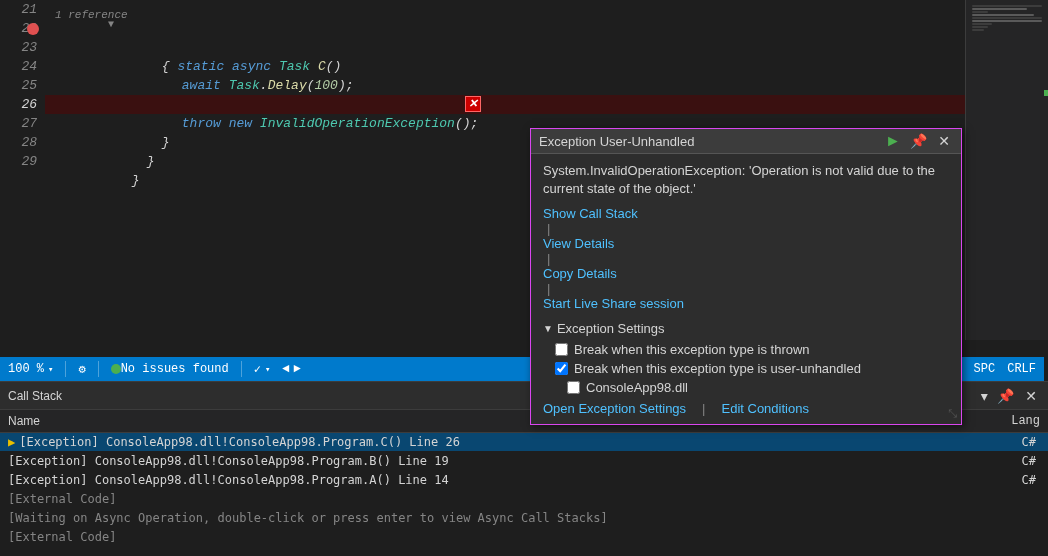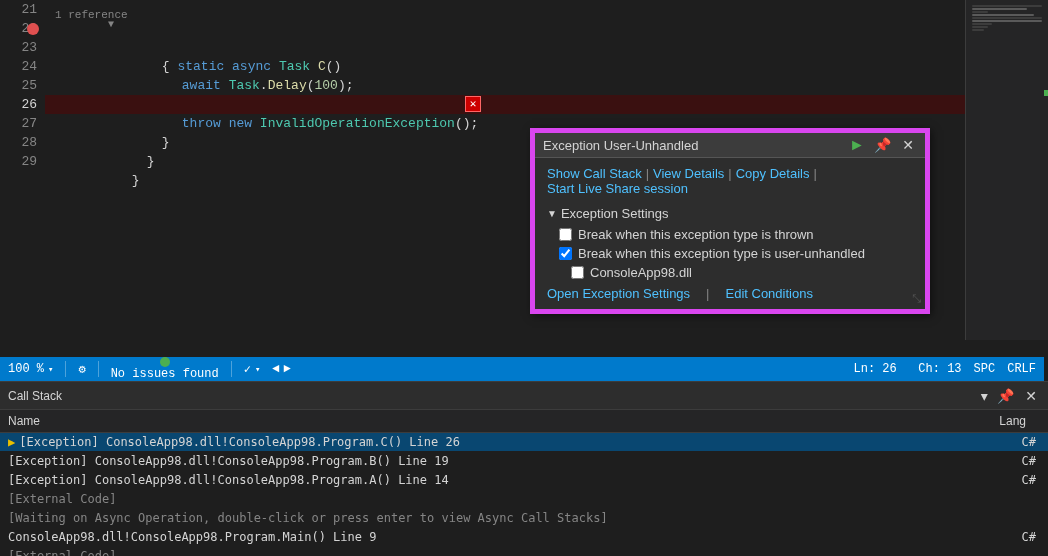--- a/index.html
+++ b/index.html
@@ -15,20 +15,21 @@
     }
 
     
     .editor-area {
       position: absolute;
       top: 0; left: 0;
       width: 965px;
       height: 340px;
       background: #1e1e1e;
       overflow: hidden;
+      font-style: italic;
     }
 
     .line-numbers {
       position: absolute;
       left: 0; top: 0;
       width: 45px;
       height: 100%;
       background: #1e1e1e;
       color: #858585;
       text-align: right;
@@ -80,23 +81,23 @@
       height: 12px;
       border-radius: 50%;
       background: #e05050;
     }
 
     
     .exception-popup {
       position: absolute;
       top: 128px;
       left: 530px;
-      width: 400px;
+      width: 432px;
       background: #2d2d2d;
-      border: 5px solid #d946ef;
+      border: 1px solid #d946ef;
       z-index: 100;
       box-shadow: 2px 2px 8px rgba(0,0,0,0.5);
     }
 
     .popup-header {
       background: #3c3c3c;
       padding: 4px 8px;
       display: flex;
       align-items: center;
       justify-content: space-between;
@@ -140,20 +141,21 @@
       color: #d4d4d4;
       margin-bottom: 8px;
       line-height: 1.4;
     }
 
     .popup-links {
       display: flex;
       gap: 0;
       margin-bottom: 10px;
       flex-wrap: wrap;
+      flex-direction: column;
     }
 
     .popup-link {
       color: #4fc1ff;
       cursor: pointer;
       text-decoration: none;
       font-size: 13px;
     }
 
     .link-separator {
@@ -244,21 +246,20 @@
 
     .status-zoom {
       display: flex;
       align-items: center;
       gap: 4px;
     }
 
     .status-issues {
       display: flex;
       align-items: center;
-      flex-direction: column;
     }
 
     .status-green-dot {
       width: 10px;
       height: 10px;
       border-radius: 50%;
       background: #4caf50;
     }
 
     .status-check {
@@ -485,20 +486,23 @@
 <div class="exception-popup">
   <div class="popup-header">
     <span class="popup-title">Exception User-Unhandled</span>
     <div class="popup-controls">
       <button class="popup-btn popup-play" title="Continue">►</button>
       <button class="popup-btn" title="Pin">📌</button>
       <button class="popup-btn" title="Close">✕</button>
     </div>
   </div>
   <div class="popup-body">
+    <div class="exception-message">
+      <span>System.InvalidOperationException: 'Operation is not valid due to the current state of the object.'</span>
+    </div>
     <div class="popup-links">
       <a class="popup-link">Show Call Stack</a>
       <span class="link-separator">|</span>
       <a class="popup-link">View Details</a>
       <span class="link-separator">|</span>
       <a class="popup-link">Copy Details</a>
       <span class="link-separator">|</span>
       <a class="popup-link">Start Live Share session</a>
     </div>
     <div class="exception-settings">
@@ -568,21 +572,21 @@
     <div class="panel-controls">
       <button class="panel-ctrl-btn">▾</button>
       <button class="panel-ctrl-btn">📌</button>
       <button class="panel-ctrl-btn">✕</button>
     </div>
   </div>
   <table class="call-stack-table">
     <thead>
       <tr class="cs-header-row">
         <th>Name</th>
-        <th style="width:45px;text-align:right;padding-right:22px;">Lang</th>
+        <th style="width:45px;text-align:right;padding-right:8px;font-family:Liberation Mono, monospace;">Lang</th>
       </tr>
     </thead>
     <tbody id="call-stack-tbody">
     <tr class="cs-row selected">
           <td><span class="arrow-row-indicator">▶</span><span>[Exception] ConsoleApp98.dll!ConsoleApp98.Program.C() Line 26</span></td>
           <td class="lang" style="text-align: right; padding-right: 12px;">C#</td>
         </tr>
         <tr class="cs-row">
           <td><span>[Exception] ConsoleApp98.dll!ConsoleApp98.Program.B() Line 19</span></td>
           <td class="lang" style="text-align: right; padding-right: 12px;">C#</td>
@@ -593,22 +597,18 @@
         </tr>
         <tr class="cs-row">
           <td class="external"><span>[External Code]</span></td>
           <td class="lang" style="text-align: right; padding-right: 12px;"></td>
         </tr>
         <tr class="cs-row">
           <td class="async-wait"><span>[Waiting on Async Operation, double-click or press enter to view Async Call Stacks]</span></td>
           <td class="lang" style="text-align: right; padding-right: 12px;"></td>
         </tr>
         <tr class="cs-row">
-          <td><span>ConsoleApp98.dll!ConsoleApp98.Program.Main() Line 9</span></td>
-          <td class="lang" style="text-align: right; padding-right: 12px;">C#</td>
-        </tr>
-        <tr class="cs-row">
           <td class="external"><span>[External Code]</span></td>
           <td class="lang" style="text-align: right; padding-right: 12px;"></td>
         </tr>
       </tbody>
   </table>
 </div>
 
 </body></html>

